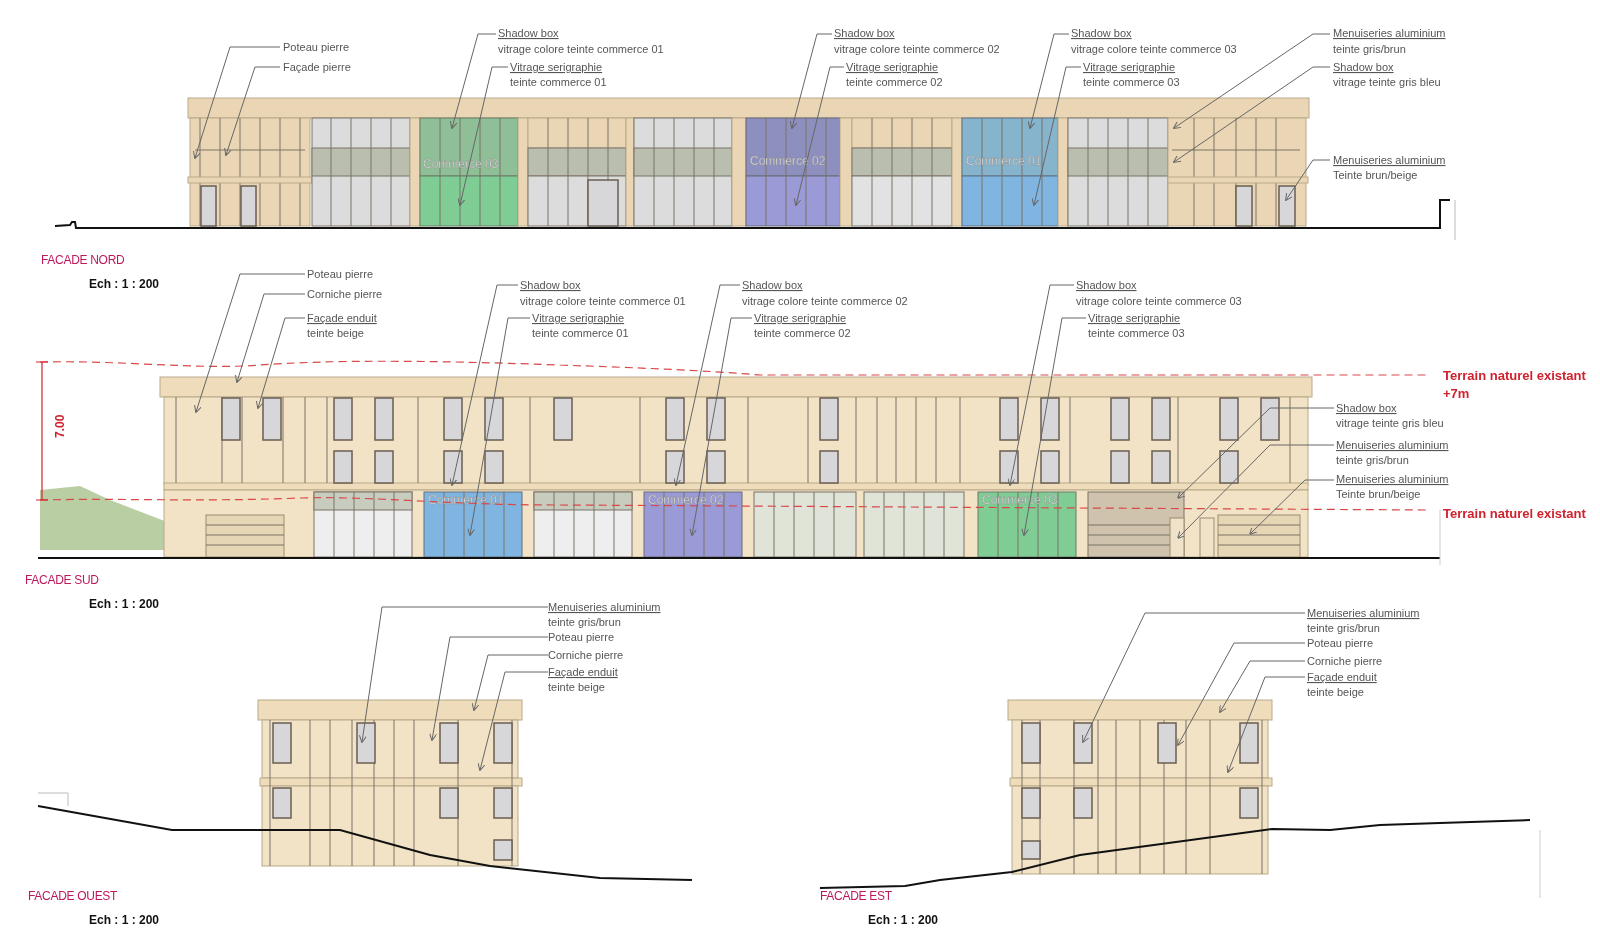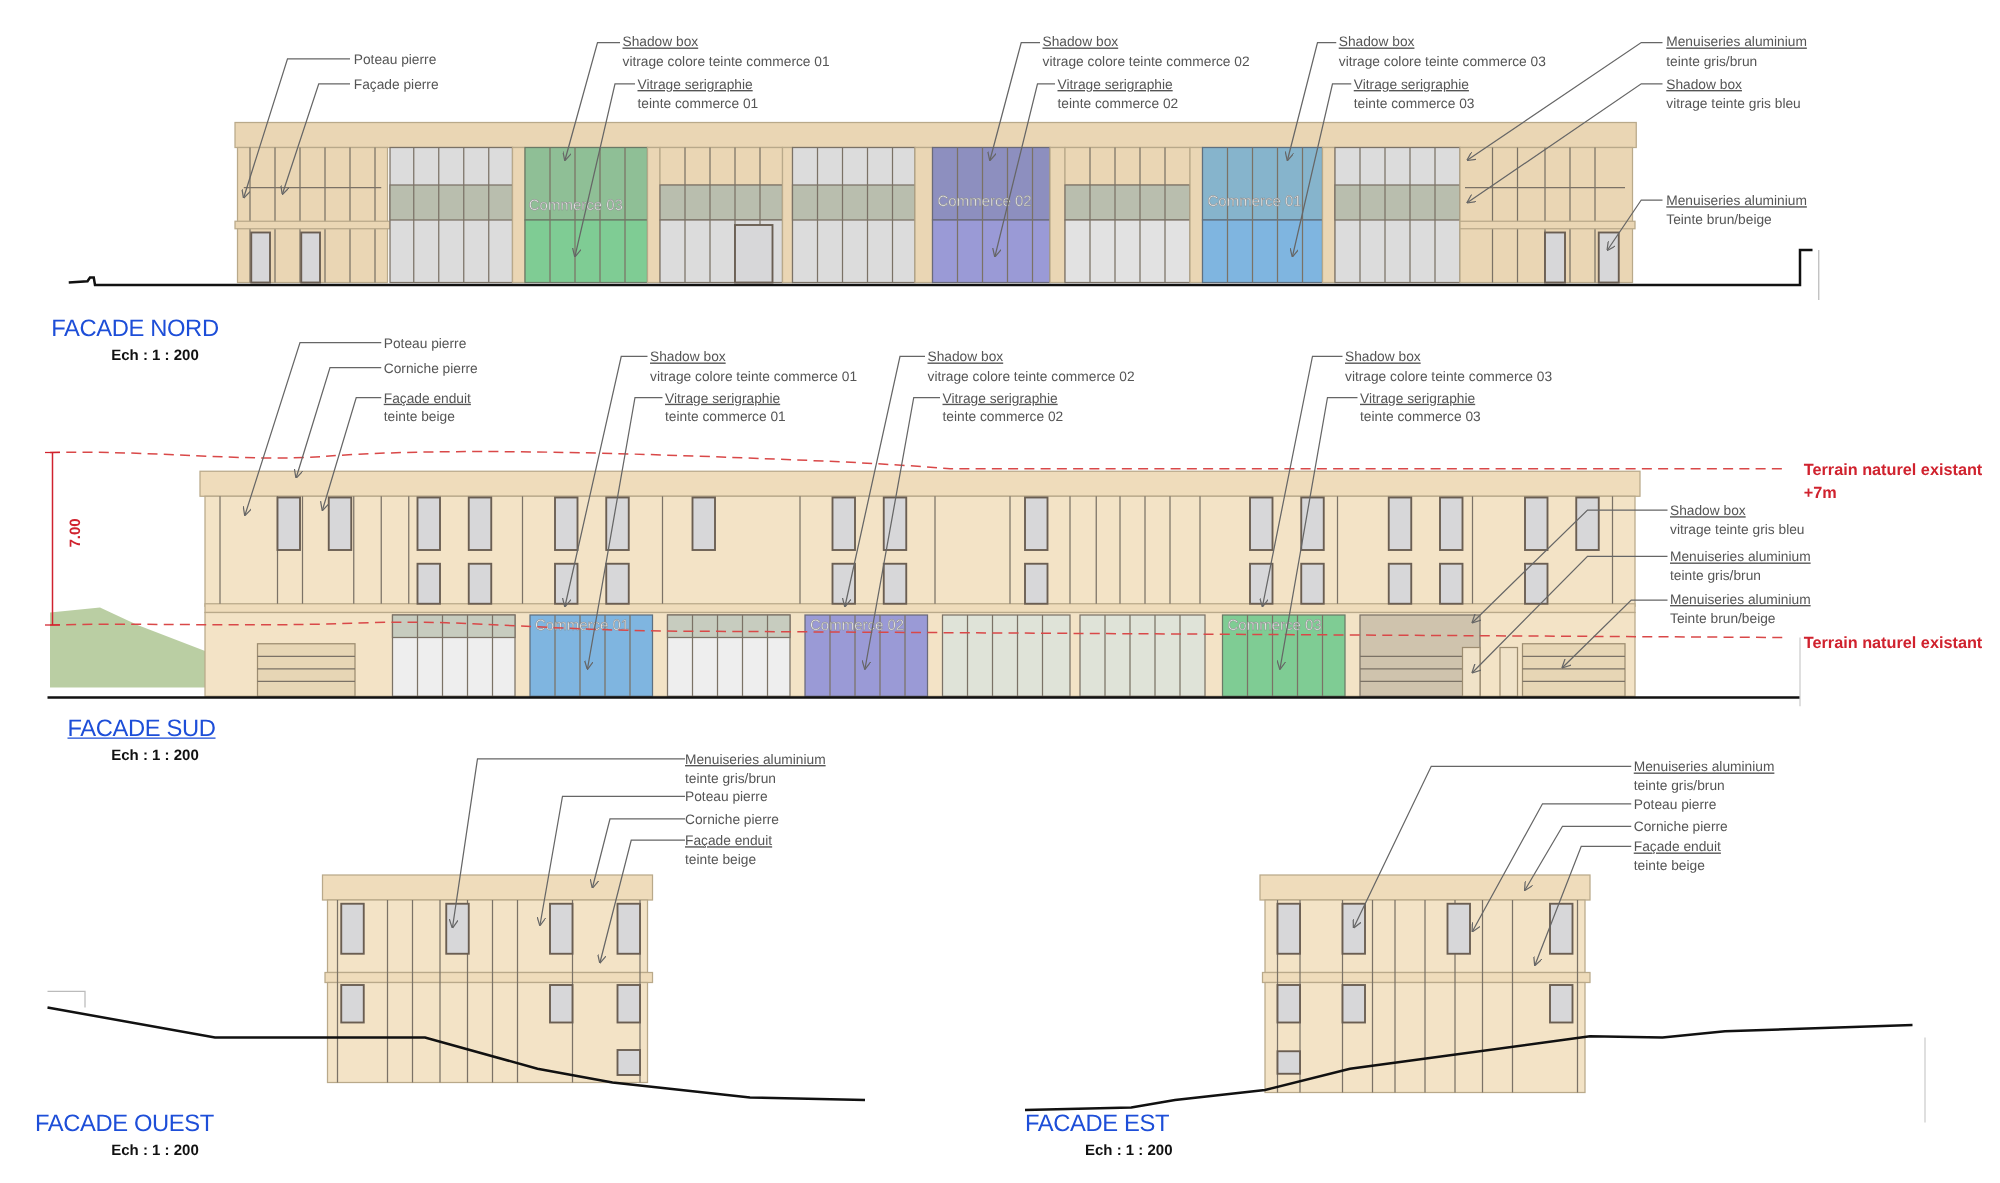--- a/index.html
+++ b/index.html
@@ -1,21 +1,21 @@
 <!DOCTYPE html>
 <html><head>
 <meta charset="utf-8">
 <style>
   html,body{margin:0;padding:0;background:#fff;}
   body{width:1600px;height:946px;position:relative;overflow:hidden;font-family:"Liberation Sans",sans-serif;}
   svg{position:absolute;left:0;top:0;}
   .lbl{font-family:"Liberation Sans",sans-serif;font-size:11px;fill:#555;}
   .lblu{font-family:"Liberation Sans",sans-serif;font-size:11px;fill:#555;text-decoration:underline;}
   .red{font-family:"Liberation Sans",sans-serif;font-size:13px;fill:#d0222e;font-weight:bold;}
-  .title{position:absolute;font-family:"Liberation Sans",sans-serif;font-size:19px;color:#1d4ed8;font-stretch:condensed;letter-spacing:-0.3px;}
+  .title{position:absolute;font-family:"Liberation Sans",sans-serif;font-size:12px;color:#be185d;font-stretch:condensed;letter-spacing:-0.3px;}
   .scale{position:absolute;font-family:"Liberation Sans",sans-serif;font-size:12px;font-weight:bold;color:#111;margin-left:48px;}
   .lead{stroke:#666;stroke-width:1;fill:none;}
   .wall{fill:#f3e3c6;stroke:#b9a98a;stroke-width:1;}
   .wallN{fill:#ead6b4;stroke:#b9a98a;stroke-width:1;}
   .corn{fill:#efdcbb;stroke:#b9a98a;stroke-width:1;}
   .win{fill:#d7d7d9;stroke:#6a5e52;stroke-width:1.5;}
   .mull{stroke:#7b7266;stroke-width:1;}
   .ground{stroke:#111;stroke-width:2;fill:none;}
   .dash{stroke:#d94848;stroke-width:1.2;stroke-dasharray:8 5;fill:none;}
   .shop{font-family:"Liberation Sans",sans-serif;font-size:12px;fill:#eee;stroke:#888;stroke-width:.4;}
@@ -456,20 +456,20 @@
     <text class="lbl" x="1307" y="647">Poteau pierre</text>
     <text class="lbl" x="1307" y="665">Corniche pierre</text>
     <text class="lblu" x="1307" y="681">Façade enduit</text>
     <text class="lbl" x="1307" y="696">teinte beige</text>
   </g>
 </svg>
 
 <div class="title" style="left:41px;top:253px;">FACADE NORD</div>
 <div class="scale" style="left:41px;top:277px;">Ech :  1 : 200</div>
 
-<div class="title" style="left:54px;top:573px;text-decoration:underline;">FACADE SUD</div>
+<div class="title" style="left:25px;top:573px;">FACADE SUD</div>
 <div class="scale" style="left:41px;top:597px;">Ech :  1 : 200</div>
 
 <div class="title" style="left:28px;top:889px;">FACADE OUEST</div>
 <div class="scale" style="left:41px;top:913px;">Ech :  1 : 200</div>
 
 <div class="title" style="left:820px;top:889px;text-align:center;">FACADE EST</div>
 <div class="scale" style="left:820px;top:913px;">Ech :  1 : 200</div>
 
 </body></html>

